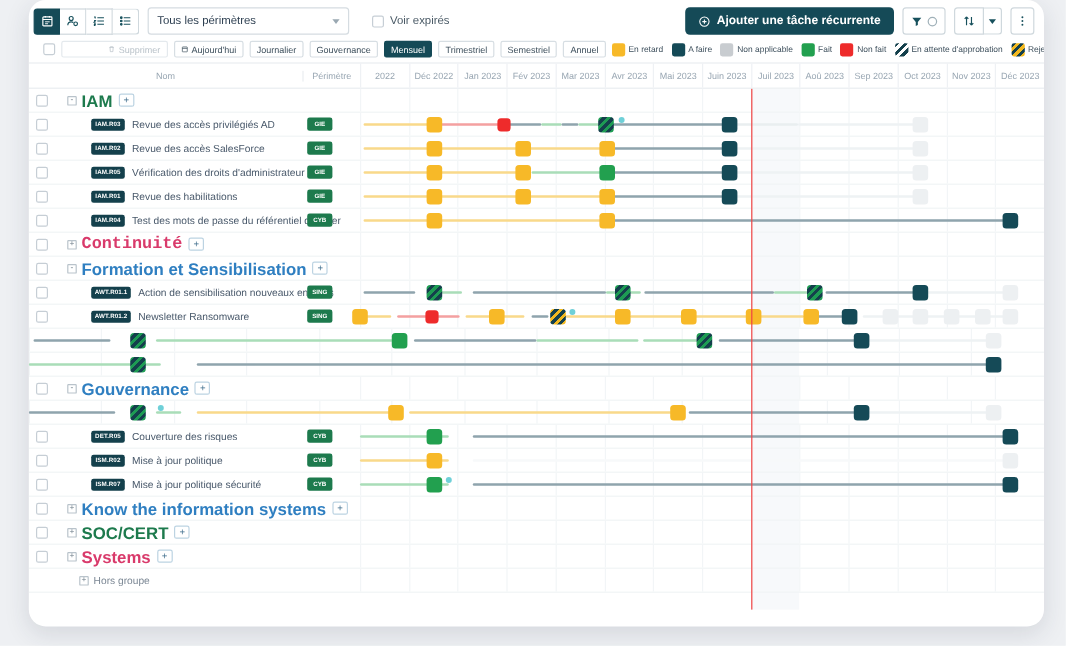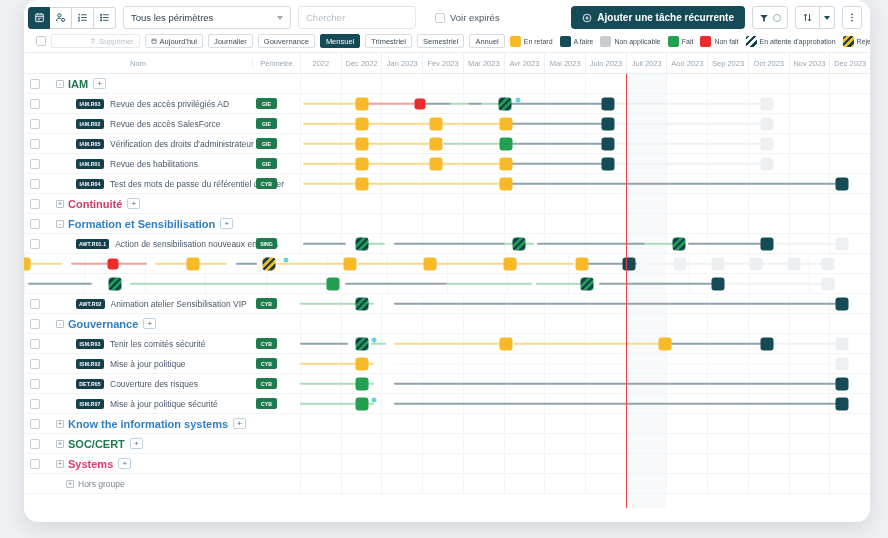--- a/index.html
+++ b/index.html
@@ -169,21 +169,21 @@
     position: relative;
   }
   .row .left {
     width: 276px; flex:none; height:100%;
     display: flex; align-items: center;
     padding-left: 6px;
     position: relative; z-index: 3;
   }
   .row .gantt { flex:1; height:100%; position: relative; }
 
-  .grp-label { font-size: 11px; font-weight: bold; }
+  .grp-label { font-size: 14px; font-weight: bold; }
   .expander {
     width: 8px; height: 8px;
     border: 1px solid #b9c3cb;
     border-radius: 1px;
     font-size: 7px; line-height: 6px; text-align: center;
     color: #6c7b87; background:#fff; flex:none;
     display:flex; align-items:center; justify-content:center;
     font-family: "Liberation Sans", sans-serif;
   }
   .addbtn {
@@ -284,23 +284,20 @@
             <circle cx="3" cy="12" r="1" fill="currentColor"></circle>
         </svg>
       </div>
     </div>
 
     <div class="select-box">
       <span>Tous les périmètres</span>
       <span class="caret"></span>
     </div>
 
-    <div class="search-box">
-      <span>Chercher</span>
-    </div>
 
     <div class="voir-exp">
       <span class="chk"></span>
       <span>Voir expirés</span>
     </div>
 
     <div class="primary-btn">
       <svg width="10" height="10" viewBox="0 0 16 16" fill="none" stroke="#fff" stroke-width="1.4">
         <circle cx="8" cy="8" r="6.2"></circle>
           <path d="M8 5.2v5.6M5.2 8h5.6"></path>
@@ -631,21 +628,21 @@
             <div class="bar" style="left: 37%; width: 58%; background: rgb(143, 164, 173);"></div>
             <div class="node" style="background: rgb(247, 185, 40); left: 10.8%;"></div>
             <div class="node" style="background: rgb(247, 185, 40); left: 36.2%;"></div>
             <div class="node" style="background: rgb(21, 74, 87); left: 95%;"></div>
           </div>
         </div>
         <div class="row">
           <div class="left">
             <span class="chk"></span>
             <span class="expander" style="margin-left: 16px;">+</span>
-            <span class="grp-label" style="color: rgb(217, 58, 107); margin-left: 4px;">Continuité</span>
+            <span class="grp-label" style="color: rgb(217, 58, 107); margin-left: 4px; font-family: Liberation Mono, monospace;">Continuité</span>
             <span class="addbtn">+</span>
           </div>
           <div class="gantt">
             <div class="vgrid">
               <div></div>
               <div></div>
               <div></div>
               <div></div>
               <div></div>
               <div></div>
@@ -719,20 +716,26 @@
             <div class="bar" style="left: 68%; width: 14%; background: rgb(143, 164, 173);"></div>
             <div class="bar" style="left: 82%; width: 13%; background: rgb(238, 242, 244);"></div>
             <div class="node hatch-green" style="left: 10.8%;"></div>
             <div class="node hatch-green" style="left: 38.5%;"></div>
             <div class="node hatch-green" style="left: 66.5%;"></div>
             <div class="node" style="background: rgb(21, 74, 87); left: 82%;"></div>
             <div class="node" style="background: rgb(237, 240, 242); left: 95%;"></div>
           </div>
         </div>
         <div class="row">
+          <div class="left">
+            <span class="chk"></span>
+            <span class="task-code" style="margin-left: 36px;">AWT.R01.2</span>
+            <span class="task-name">Newsletter Ransomware</span>
+            <span class="perim">SING</span>
+          </div>
           <div class="gantt">
             <div class="vgrid">
               <div></div>
               <div></div>
               <div></div>
               <div></div>
               <div></div>
               <div></div>
               <div></div>
               <div></div>
@@ -796,26 +799,20 @@
             <div class="bar" style="left: 68%; width: 14%; background: rgb(143, 164, 173);"></div>
             <div class="bar" style="left: 82%; width: 13%; background: rgb(238, 242, 244);"></div>
             <div class="node hatch-green" style="left: 10.8%;"></div>
             <div class="node" style="background: rgb(34, 160, 79); left: 36.5%;"></div>
             <div class="node hatch-green" style="left: 66.5%;"></div>
             <div class="node" style="background: rgb(21, 74, 87); left: 82%;"></div>
             <div class="node" style="background: rgb(237, 240, 242); left: 95%;"></div>
           </div>
         </div>
         <div class="row">
-          <div class="left">
-            <span class="chk"></span>
-            <span class="task-code" style="margin-left: 36px;">AWT.R02</span>
-            <span class="task-name">Animation atelier Sensibilisation VIP</span>
-            <span class="perim">CYB</span>
-          </div>
           <div class="gantt">
             <div class="vgrid">
               <div></div>
               <div></div>
               <div></div>
               <div></div>
               <div></div>
               <div></div>
               <div></div>
               <div></div>
@@ -852,26 +849,20 @@
               <div></div>
               <div></div>
               <div></div>
               <div></div>
               <div></div>
               <div></div>
             </div>
           </div>
         </div>
         <div class="row">
-          <div class="left">
-            <span class="chk"></span>
-            <span class="task-code" style="margin-left: 36px;">ISM.R03</span>
-            <span class="task-name">Tenir les comités sécurité</span>
-            <span class="perim">CYB</span>
-          </div>
           <div class="gantt">
             <div class="vgrid">
               <div></div>
               <div></div>
               <div></div>
               <div></div>
               <div></div>
               <div></div>
               <div></div>
               <div></div>
@@ -892,20 +883,50 @@
             <div class="dot" style="left: 13%; top: 30%;"></div>
             <div class="node" style="background: rgb(247, 185, 40); left: 36.2%;"></div>
             <div class="node" style="background: rgb(247, 185, 40); left: 64%;"></div>
             <div class="node" style="background: rgb(21, 74, 87); left: 82%;"></div>
             <div class="node" style="background: rgb(237, 240, 242); left: 95%;"></div>
           </div>
         </div>
         <div class="row">
           <div class="left">
             <span class="chk"></span>
+            <span class="task-code" style="margin-left: 36px;">DET.R05</span>
+            <span class="task-name">Couverture des risques</span>
+            <span class="perim">CYB</span>
+          </div>
+          <div class="gantt">
+            <div class="vgrid">
+              <div></div>
+              <div></div>
+              <div></div>
+              <div></div>
+              <div></div>
+              <div></div>
+              <div></div>
+              <div></div>
+              <div></div>
+              <div></div>
+              <div></div>
+              <div></div>
+              <div></div>
+              <div></div>
+            </div>
+            <div class="bar" style="left: 0%; width: 13%; background: rgb(169, 221, 184);"></div>
+            <div class="bar" style="left: 16.5%; width: 78.5%; background: rgb(143, 164, 173);"></div>
+            <div class="node" style="background: rgb(34, 160, 79); left: 10.8%;"></div>
+            <div class="node" style="background: rgb(21, 74, 87); left: 95%;"></div>
+          </div>
+        </div>
+        <div class="row">
+          <div class="left">
+            <span class="chk"></span>
             <span class="task-code" style="margin-left: 36px;">ISM.R02</span>
             <span class="task-name">Mise à jour politique</span>
             <span class="perim">CYB</span>
           </div>
           <div class="gantt">
             <div class="vgrid">
               <div></div>
               <div></div>
               <div></div>
               <div></div>
@@ -917,50 +938,20 @@
               <div></div>
               <div></div>
               <div></div>
               <div></div>
               <div></div>
             </div>
             <div class="bar" style="left: 0%; width: 13%; background: rgb(249, 217, 138);"></div>
             <div class="bar" style="left: 16.5%; width: 78.5%; background: rgb(247, 249, 250);"></div>
             <div class="node" style="background: rgb(247, 185, 40); left: 10.8%;"></div>
             <div class="node" style="background: rgb(237, 240, 242); left: 95%;"></div>
-          </div>
-        </div>
-        <div class="row">
-          <div class="left">
-            <span class="chk"></span>
-            <span class="task-code" style="margin-left: 36px;">DET.R05</span>
-            <span class="task-name">Couverture des risques</span>
-            <span class="perim">CYB</span>
-          </div>
-          <div class="gantt">
-            <div class="vgrid">
-              <div></div>
-              <div></div>
-              <div></div>
-              <div></div>
-              <div></div>
-              <div></div>
-              <div></div>
-              <div></div>
-              <div></div>
-              <div></div>
-              <div></div>
-              <div></div>
-              <div></div>
-              <div></div>
-            </div>
-            <div class="bar" style="left: 0%; width: 13%; background: rgb(169, 221, 184);"></div>
-            <div class="bar" style="left: 16.5%; width: 78.5%; background: rgb(143, 164, 173);"></div>
-            <div class="node" style="background: rgb(34, 160, 79); left: 10.8%;"></div>
-            <div class="node" style="background: rgb(21, 74, 87); left: 95%;"></div>
           </div>
         </div>
         <div class="row">
           <div class="left">
             <span class="chk"></span>
             <span class="task-code" style="margin-left: 36px;">ISM.R07</span>
             <span class="task-name">Mise à jour politique sécurité</span>
             <span class="perim">CYB</span>
           </div>
           <div class="gantt">

